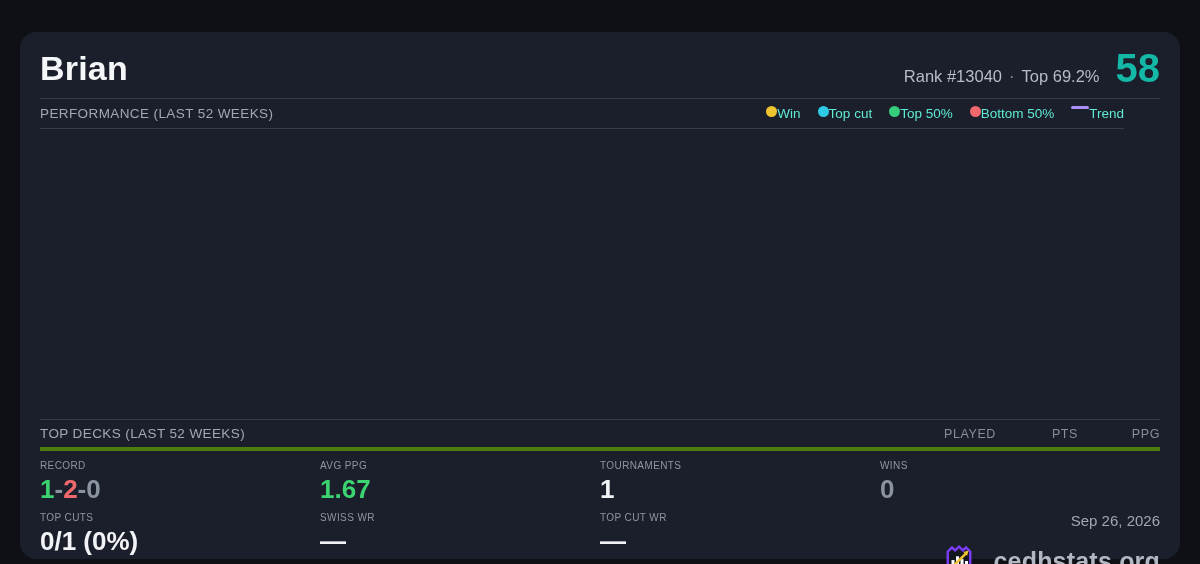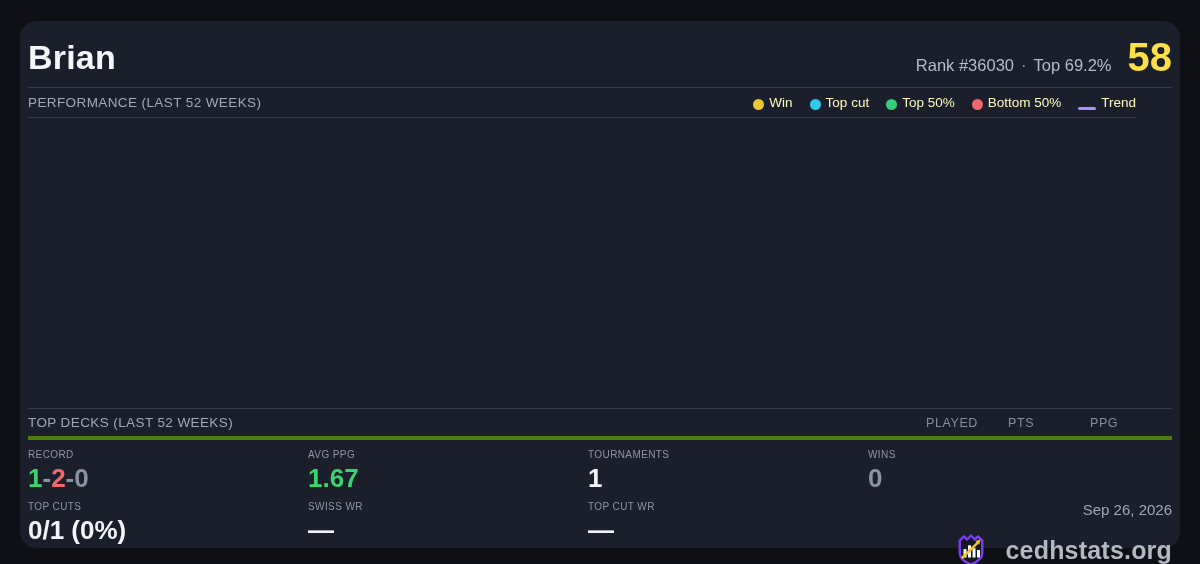--- a/index.html
+++ b/index.html
@@ -3,67 +3,67 @@
 <meta charset="utf-8">
 <style>
   html,body{margin:0;padding:0}
   body{
     width:1200px;height:564px;overflow:hidden;
     background:#0e1015;
     font-family:"Liberation Sans",sans-serif;
     position:relative;
   }
   .card{
-    position:absolute;left:20px;top:21px;width:1160px;height:527px;
+    position:absolute;left:20px;top:32px;width:1160px;height:527px;
     background:#1b1f2b;border-radius:16px;box-sizing:border-box;
-    padding:0 8px;
+    padding:0 20px;
   }
   
   .title-row{display:flex;justify-content:space-between;align-items:center;height:60px;padding-top:6px}
   .player-name{font-size:34px;margin:0;color:#f5f6f8;font-weight:700;letter-spacing:.2px}
   .rank-block{display:flex;align-items:baseline;gap:16px}
   .rank-text{font-size:16.5px;color:#b6bcc7}
   .rank-text .sep{margin:0 7px;color:#9298a4}
   .score{font-size:40px;font-weight:700;line-height:1}
   .rule{border-top:1px solid #363c4b;height:0}
   .rule-short{width:calc(100% - 36px)}
   
   .perf-row{display:flex;justify-content:space-between;align-items:center;height:29px}
   .section-title{font-size:13.5px;color:#a2a8b3;letter-spacing:.4px}
   .legend{display:flex;align-items:center;gap:17px;padding-right:36px}
-  .legend-item{display:flex;align-items:flex-end;gap:5px;font-size:13.5px;color:#fef9c3}
+  .legend-item{display:flex;align-items:flex-start;font-size:13.5px;color:#5eead4}
   .dot{width:11px;height:11px;border-radius:50%;display:inline-block}
   .trend-swatch{width:18px;height:3px;border-radius:2px;display:inline-block}
   
   .chart-area{height:290px}
   
   .topdecks-row{display:flex;justify-content:space-between;align-items:center;height:27px;
     border-top:1px solid #363c4b;border-bottom:4px solid #4d7c0f}
   .cols{display:flex}
-  .col-h{width:82px;text-align:left;font-size:12.5px;color:#878d99;letter-spacing:.6px}
+  .col-h{width:82px;text-align:right;font-size:12.5px;color:#878d99;letter-spacing:.6px}
   
   .stats-grid{display:grid;grid-template-columns:280px 280px 280px 1fr}
   .stat{padding-top:9px;height:43px}
   .stat-label{font-size:10px;color:#8f95a1;letter-spacing:.4px}
   .stat-value{font-size:26px;font-weight:700;margin-top:4px;color:#f2f3f6;line-height:1.1}
   .footer-cell{display:flex;flex-direction:column;align-items:flex-end;padding-top:9px}
   .date{font-size:15px;color:#a0a6b2}
   .brand{display:flex;align-items:center;gap:19px;margin-top:16px}
   .site{font-size:25px;font-weight:700;color:#b2b8c3;letter-spacing:.2px}
 </style>
 </head>
 <body>
 
 <div class="card">
 
   <div class="title-row">
     <h1 class="player-name">Brian</h1>
     <div class="rank-block">
-      <span class="rank-text"><span>Rank #36030</span><span class="sep">·</span><span>Top 69.2%</span></span>
-      <span class="score" style="color: #fde047;">58</span>
+      <span class="rank-text"><span>Rank #13040</span><span class="sep">·</span><span>Top 69.2%</span></span>
+      <span class="score" style="color: #14b8a6;">58</span>
     </div>
   </div>
 
   <div class="rule"></div>
 
   <div class="perf-row">
     <span class="section-title">PERFORMANCE (LAST 52 WEEKS)</span>
     <div class="legend">
       <span class="legend-item">
         <span class="dot" style="background: rgb(238, 196, 49);"></span>

